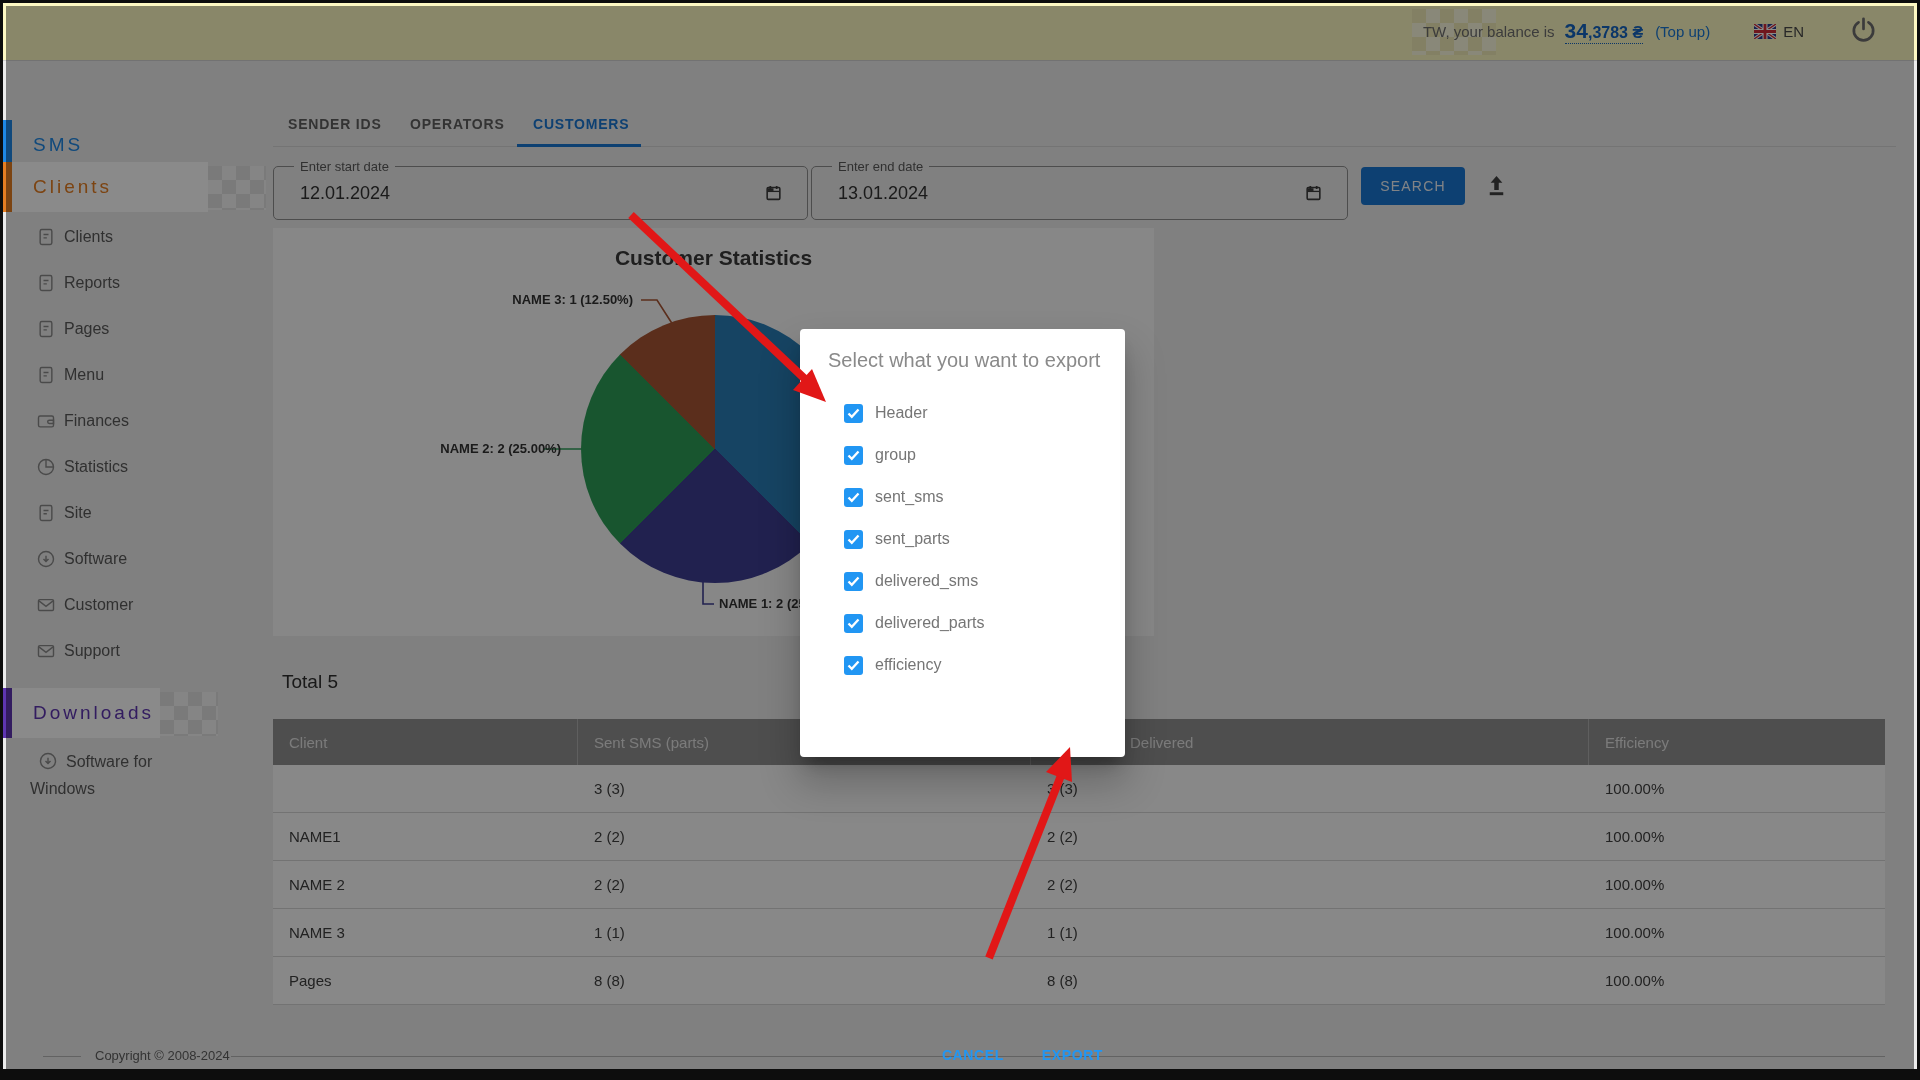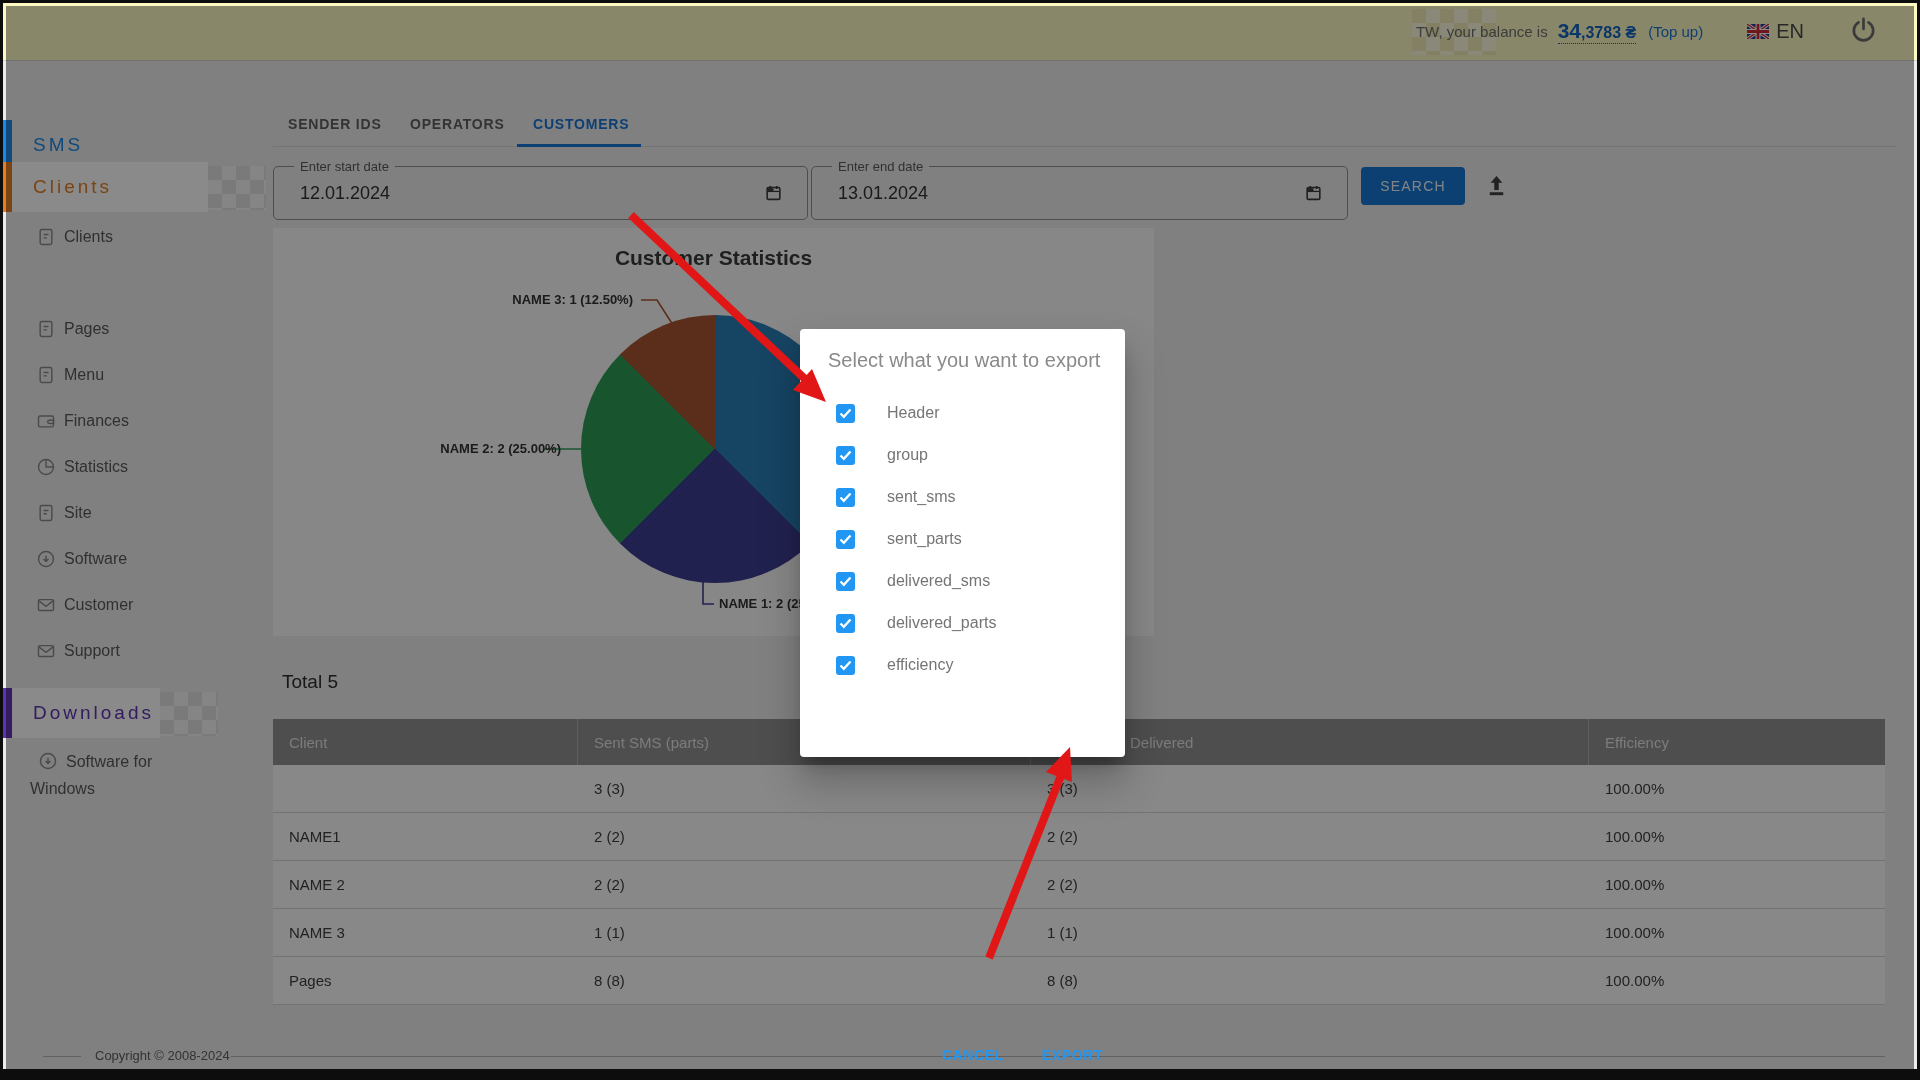--- a/index.html
+++ b/index.html
@@ -9,21 +9,21 @@
   .abs{position:absolute;}
 
   
   #topbar{left:0;top:0;width:1914px;height:57px;background:#fef9c3;border-bottom:1px solid #d2d2d2;}
   #topbar-right{right:40px;top:0;height:57px;display:flex;align-items:center;gap:10px;position:absolute;}
   .bal-prefix{font-size:15px;color:#6f6f6f;}
   .bal-value{color:#1565c0;border-bottom:1px dotted #1565c0;padding-bottom:2px;line-height:1;}
   .bal-int{font-size:21px;font-weight:bold;}
   .bal-frac{font-size:16px;font-weight:bold;}
   .topup{font-size:15px;color:#1976d2;margin-left:2px;}
-  .lang{font-size:20px;color:#4a4a4a;margin-left:16px;padding-left:18px;}
+  .lang{font-size:15px;color:#4a4a4a;margin-left:16px;padding-left:18px;}
   .power{margin-left:36px;}
 
   
   .dither{background-image:conic-gradient(rgba(255,255,255,.6) 90deg,rgba(0,0,0,.06) 90deg 180deg,
      rgba(255,255,255,.6) 180deg 270deg,rgba(0,0,0,.06) 270deg);background-size:28px 28px;opacity:.8;}
 
   
   .side-section{left:0;width:205px;height:50px;display:flex;align-items:center;}
   .side-bar-strip{position:absolute;left:0;top:0;bottom:0;width:9px;}
   .side-section .lbl{margin-left:30px;font-size:19px;letter-spacing:3px;font-weight:500;}
@@ -67,21 +67,21 @@
 
   
   .foot-line{height:1px;background:#b5b5b5;top:1053px;}
   #copyright{left:92px;top:1045px;font-size:13px;color:#5f5f5f;}
 
   
   #backdrop{inset:3px;background:rgba(0,0,0,.46);z-index:40;}
   #modal{left:797px;top:326px;width:325px;height:428px;background:#fff;border-radius:4px;z-index:50;
     box-shadow:0 11px 15px -7px rgba(0,0,0,.3),0 24px 38px 3px rgba(0,0,0,.22);}
   #modal-title{left:28px;top:20px;font-size:20px;color:#8a8a8a;}
-  .opt-row{left:36px;height:42px;display:flex;align-items:center;gap:32px;position:absolute;cursor:pointer;}
+  .opt-row{left:44px;height:42px;display:flex;align-items:center;gap:12px;position:absolute;cursor:pointer;}
   .checkbox{width:19px;height:19px;border-radius:3px;background:#2196f3;display:flex;align-items:center;justify-content:center;flex:none;}
   .opt-label{font-size:16px;color:#757575;}
   .dlg-actions{position:absolute;right:18px;top:712px;display:flex;gap:30px;align-items:center;}
   .dlg-btn{font-size:14px;font-weight:bold;letter-spacing:.6px;color:#2196f3;background:none;border:none;cursor:pointer;padding:6px 4px;}
 
   #arrows{left:0;top:0;z-index:60;pointer-events:none;}
   #bottom-strip{left:0;bottom:0;width:1914px;height:8px;background:#0d0d0d;z-index:70;}
 </style>
 </head>
 <body>
@@ -126,20 +126,27 @@
     </div>
     <div class="abs dither" style="left:205px;top:106px;width:58px;height:44px;"></div>
 
     <div class="abs side-item" style="top:154px;">
       <svg width="20" height="20" viewBox="0 0 24 24" fill="none" stroke="#8a8a8a" stroke-width="1.7">
           <rect x="5" y="3" width="14" height="18" rx="2"></rect>
           <path d="M9 9h6M9 13h4"></path>
         </svg>
       <span class="lbl">Clients</span>
     </div>
+    <div class="abs side-item" style="top:200px;">
+      <svg width="20" height="20" viewBox="0 0 24 24" fill="none" stroke="#8a8a8a" stroke-width="1.7">
+          <rect x="5" y="3" width="14" height="18" rx="2"></rect>
+          <path d="M9 9h6M9 13h4"></path>
+        </svg>
+      <span class="lbl">Reports</span>
+    </div>
     <div class="abs side-item" style="top:246px;">
       <svg width="20" height="20" viewBox="0 0 24 24" fill="none" stroke="#8a8a8a" stroke-width="1.7">
           <rect x="5" y="3" width="14" height="18" rx="2"></rect>
           <path d="M9 9h6M9 13h4"></path>
         </svg>
       <span class="lbl">Pages</span>
     </div>
     <div class="abs side-item" style="top:292px;">
       <svg width="20" height="20" viewBox="0 0 24 24" fill="none" stroke="#8a8a8a" stroke-width="1.7">
           <rect x="5" y="3" width="14" height="18" rx="2"></rect>

